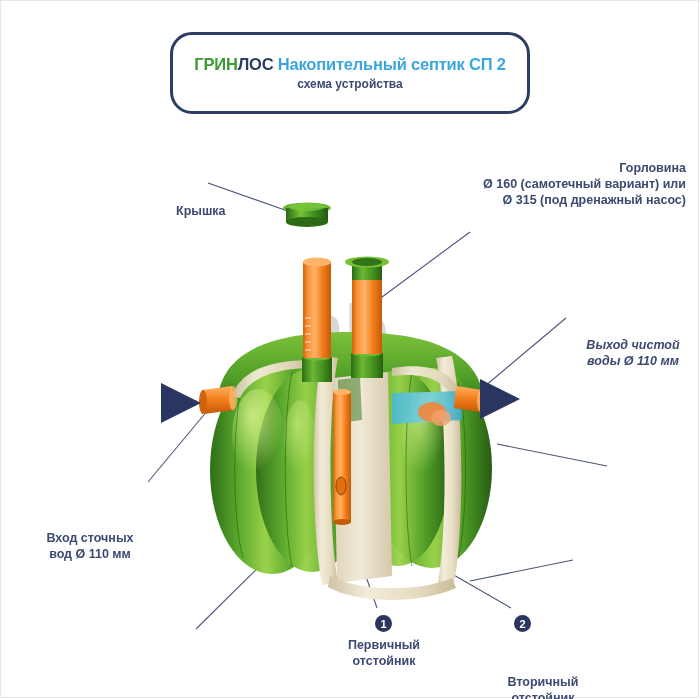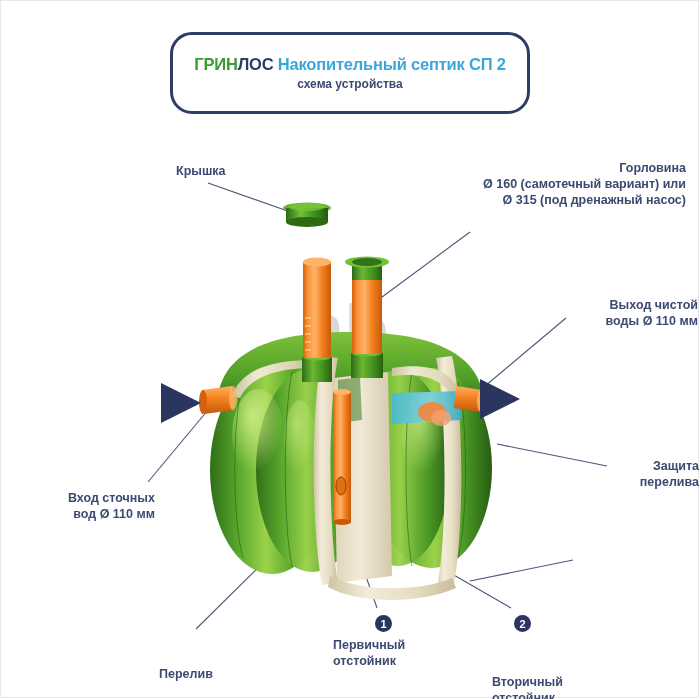--- a/index.html
+++ b/index.html
@@ -28,22 +28,22 @@
   #title-line1 .brand-b{color:#2e3d66;}
   #title-line1 .prod{color:#3aa6dd;}
   #title-line2{font-size:12px;font-weight:bold;color:#3c4a72;margin-top:3px;}
 
   
   .label{
     position:absolute;color:#3c4a72;font-weight:bold;font-size:12.5px;
     line-height:16px;white-space:pre-line;
   }
   .lbl-r{text-align:right;}
-  .lbl-l{text-align:right;}
-  .lbl-c{}
+  .lbl-l{text-align:center;margin-top:40px;}
+  .lbl-c{text-align:center;}
 
   
   .badge{
     position:absolute;width:17px;height:17px;border-radius:50%;
     background:#2a3560;color:#fff;font-size:11px;font-weight:bold;
     display:flex;align-items:center;justify-content:center;
   }
 
   
   #art{position:absolute;left:0;top:0;width:700px;height:699px;}
@@ -251,25 +251,23 @@
     <div id="title-line1"><span class="brand-a">ГРИН</span><span class="brand-b">ЛОС</span><span class="prod"> <span>Накопительный септик СП 2</span></span></div>
     <div id="title-line2">схема устройства</div>
   </div>
 
   <div class="label lbl-l" style="left:176px;top:163px;">Крышка</div>
 
   <div class="label lbl-r" style="right:14px;top:160px;width:250px;">Горловина
 Ø 160 (самотечный вариант) или
 Ø 315 (под дренажный насос)</div>
 
-  <div class="label lbl-l" style="left:568px;top:297px;width:130px;">Выход чистой
+  <div class="label lbl-l" style="left:568px;top:297px;width:130px;font-style:italic;">Выход чистой
 воды Ø 110 мм</div>
 
-  <div class="label lbl-l" style="left:613px;top:458px;width:86px;">Защита
-перелива</div>
 
 
   <div class="label lbl-l" style="left:25px;top:490px;width:130px;">Вход сточных
 вод Ø 110 мм</div>
 
   <div class="label lbl-l" style="left:136px;top:666px;padding-left:23px;">Перелив</div>
 
   <div class="badge" style="left:375px;top:615px;">1</div>
   <div class="label lbl-c" style="left:333px;top:637px;width:102px;">Первичный
 отстойник</div>

